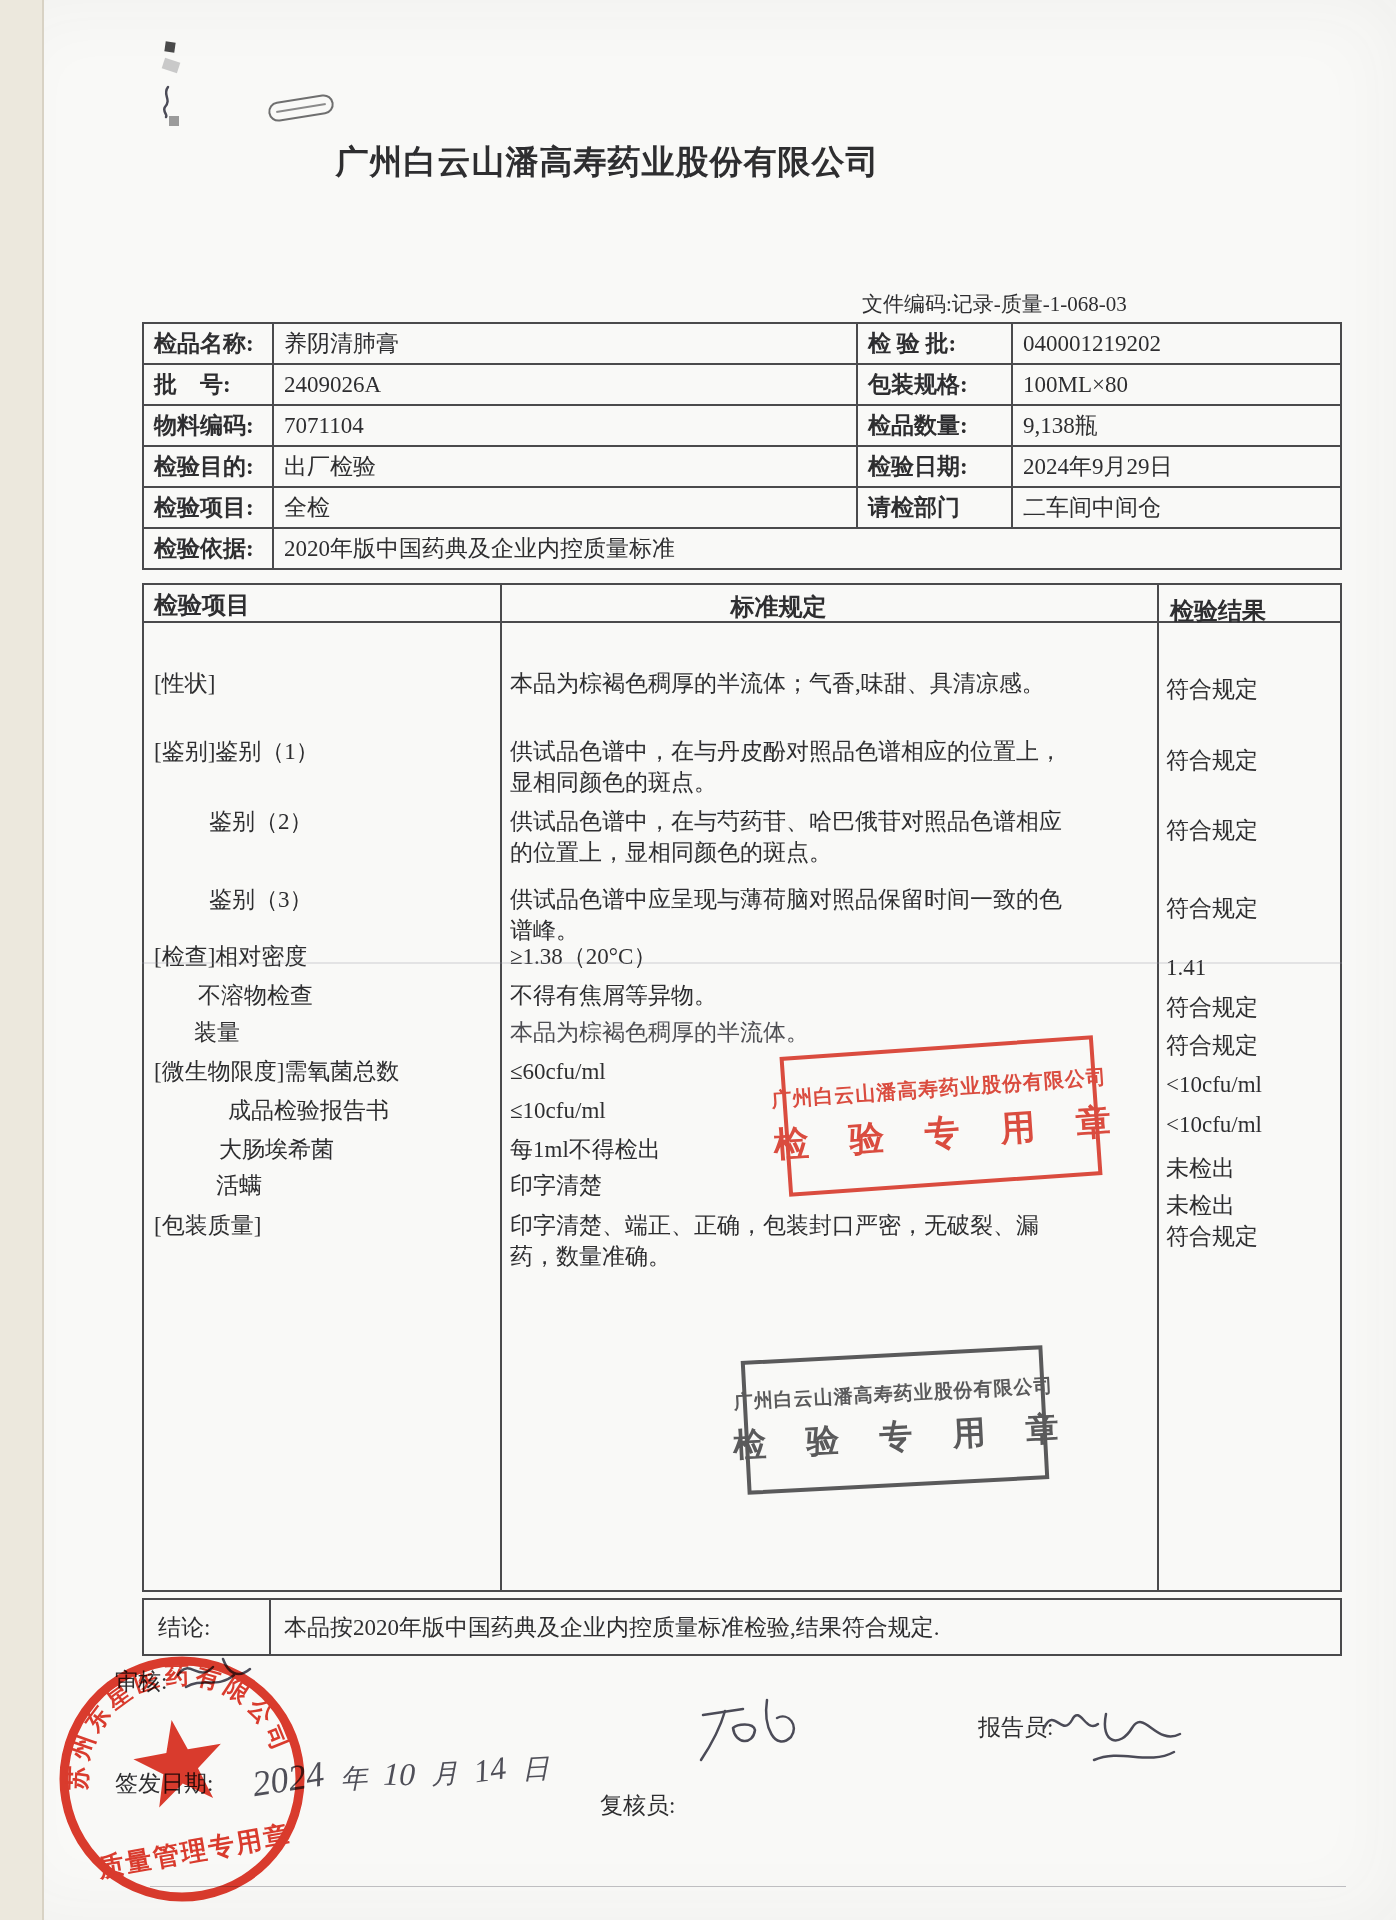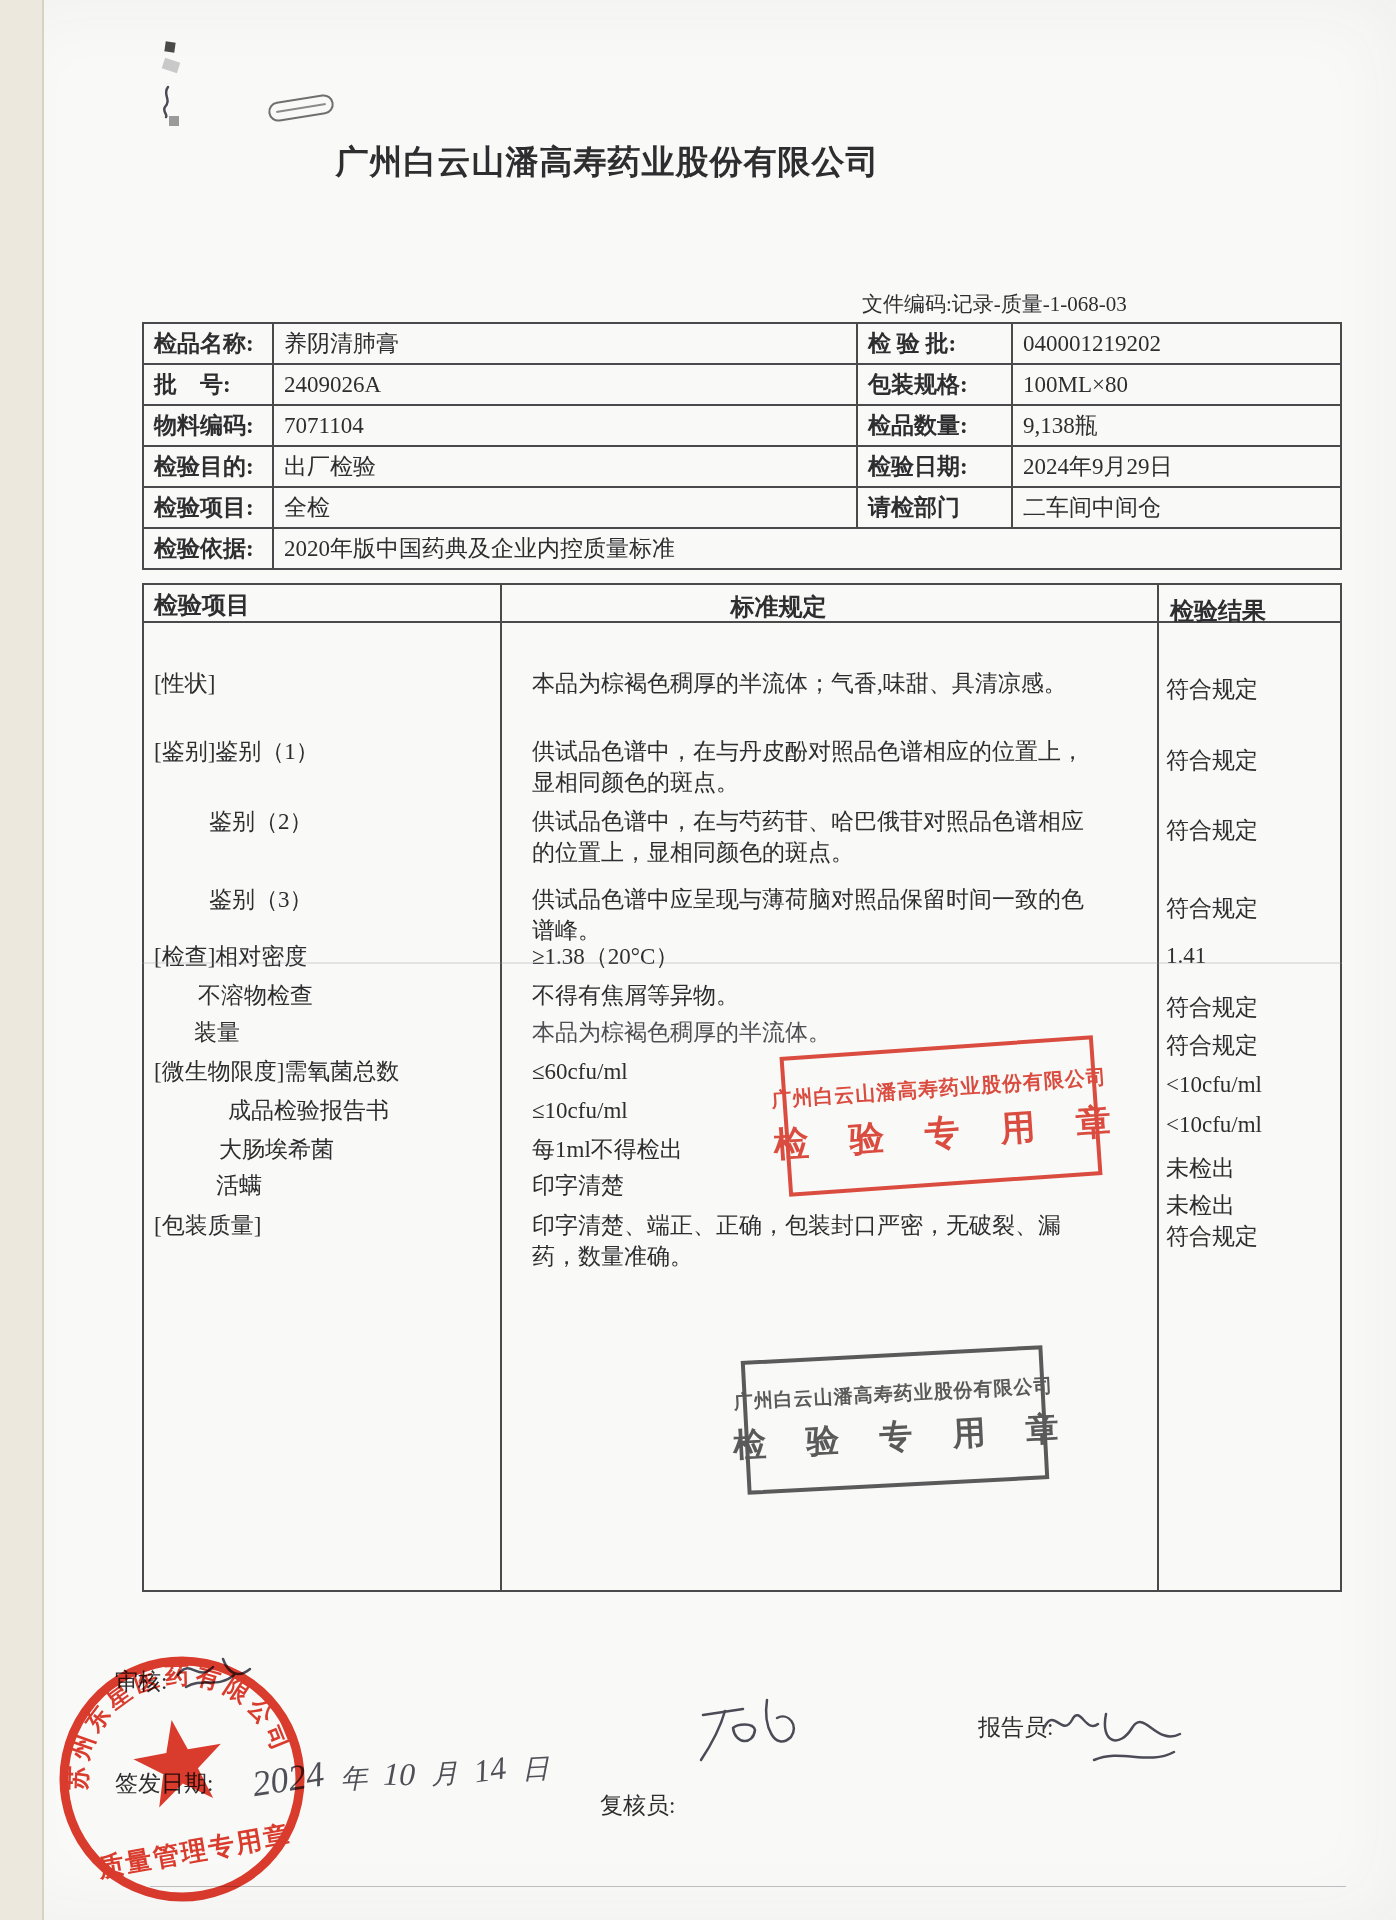--- a/index.html
+++ b/index.html
@@ -10,21 +10,21 @@
                 background: #ece8dd; border-right: 2px solid #d8d2c4; }
   .abs { position: absolute; }
   .b { font-weight: bold; }
   .box { position: absolute; border: 2px solid #4a4a4c; }
   .hline { position: absolute; left: 0; right: 0; height: 2px; background: #4a4a4c; }
   .vline { position: absolute; width: 2px; background: #4a4a4c; }
   .lbl { font-size: 23px; font-weight: bold; line-height: 34px; white-space: nowrap; }
   .val { font-size: 23px; line-height: 34px; white-space: nowrap; }
   .trow { position: absolute; left: 0; width: 100%; }
   .tc1 { position: absolute; left: 10px; font-size: 23px; white-space: nowrap; }
-  .tc2 { position: absolute; left: 366px; width: 640px; font-size: 23px; line-height: 31px; white-space: pre-line; margin-left: 22px; }
+  .tc2 { position: absolute; left: 366px; width: 640px; font-size: 23px; line-height: 31px; white-space: pre-line; }
   .tc3 { position: absolute; left: 1022px; width: 172px; font-size: 23px; white-space: nowrap; }
   .stamp { position: absolute; mix-blend-mode: multiply; }
   .stamp-rect { border: 4px solid; display: flex; flex-direction: column; justify-content: center;
                 align-items: center; gap: 8px; }
   .stamp-red { color: #dc3526; border-color: #dc3526; opacity: 0.88; }
   .stamp-gray { color: #4e4e50; border-color: #4e4e50; opacity: 0.92; }
   .srl1 { font-size: 20px; font-weight: bold; letter-spacing: 1px; white-space: nowrap; }
   .srl2 { font-size: 35px; font-weight: bold; letter-spacing: 16px; margin-left: 16px; white-space: nowrap; }
   .round-stamp { opacity: 0.92; }
   .round-stamp text { fill: #dd2b1c; font-family: "Liberation Serif", serif; }
@@ -119,21 +119,21 @@
     </div>
     <div class="trow" style="top:299px">
       <div class="tc1" style="margin-left:55px">鉴别（3）</div>
       <div class="tc2">供试品色谱中应呈现与薄荷脑对照品保留时间一致的色
 谱峰。</div>
       <div class="tc3" style="margin-top:9px">符合规定</div>
     </div>
     <div class="trow" style="top:356px">
       <div class="tc1">[检查]相对密度</div>
       <div class="tc2">≥1.38（20°C）</div>
-      <div class="tc3" style="margin-top:2px">1.41</div>
+      <div class="tc3" style="margin-top:14px">1.41</div>
     </div>
     <div class="trow" style="top:395px">
       <div class="tc1" style="margin-left:44px">不溶物检查</div>
       <div class="tc2">不得有焦屑等异物。</div>
       <div class="tc3" style="margin-top:12px">符合规定</div>
     </div>
     <div class="trow" style="top:432px">
       <div class="tc1" style="margin-left:40px">装量</div>
       <div class="tc2" style="color:#4d4d52">本品为棕褐色稠厚的半流体。</div>
       <div class="tc3" style="margin-top:13px">符合规定</div>
@@ -159,20 +159,25 @@
       <div class="tc3" style="margin-top:20px">未检出</div>
     </div>
     <div class="trow" style="top:625px">
       <div class="tc1">[包装质量]</div>
       <div class="tc2">印字清楚、端正、正确，包装封口严密，无破裂、漏
 药，数量准确。</div>
       <div class="tc3" style="margin-top:11px">符合规定</div>
     </div>
   </div>
 
+  <div class="box" style="left:142px;top:1598px;width:1200px;height:58px">
+    <div class="vline" style="left:125px;top:0;height:54px"></div>
+    <div class="abs" style="left:14px;top:12px;font-size:23px">结论:</div>
+    <div class="abs" style="left:140px;top:12px;font-size:23px;white-space:nowrap">本品按2020年版中国药典及企业内控质量标准检验,结果符合规定.</div>
+  </div>
 
   <div class="abs sig-label" style="left:115px;top:1666px">审核:</div>
   <svg class="abs sig-svg" style="left:168px;top:1645px" width="92" height="56" viewBox="0 0 92 56">
     <path d="M10,30 C22,12 30,38 45,22"></path>
     <path d="M18,42 C34,32 50,44 66,30"></path>
     <path d="M55,14 C60,28 70,34 82,24"></path>
   </svg>
 
   <div class="abs sig-label" style="left:600px;top:1790px">复核员:</div>
   <svg class="abs sig-svg" style="left:695px;top:1682px" width="112" height="88" viewBox="0 0 112 88">

